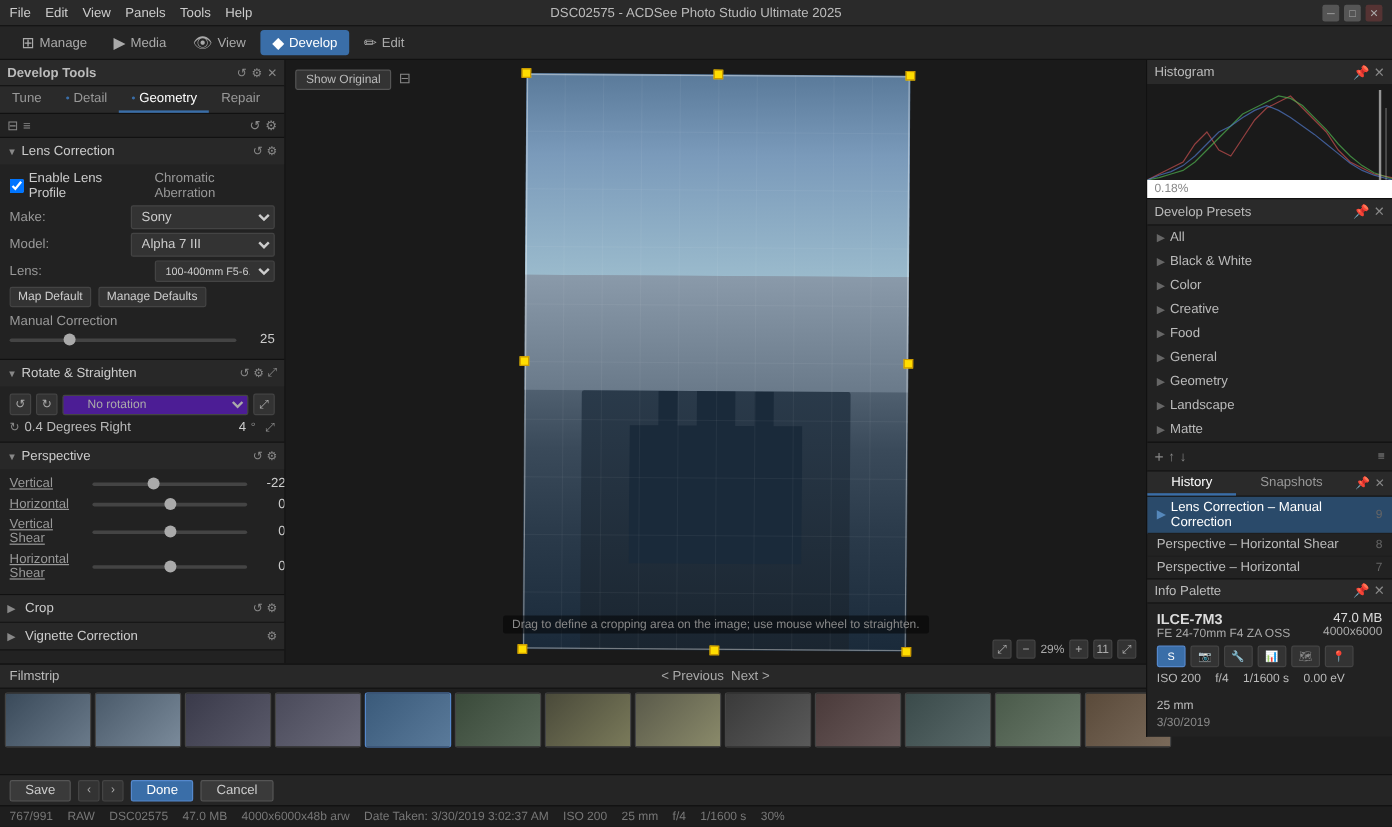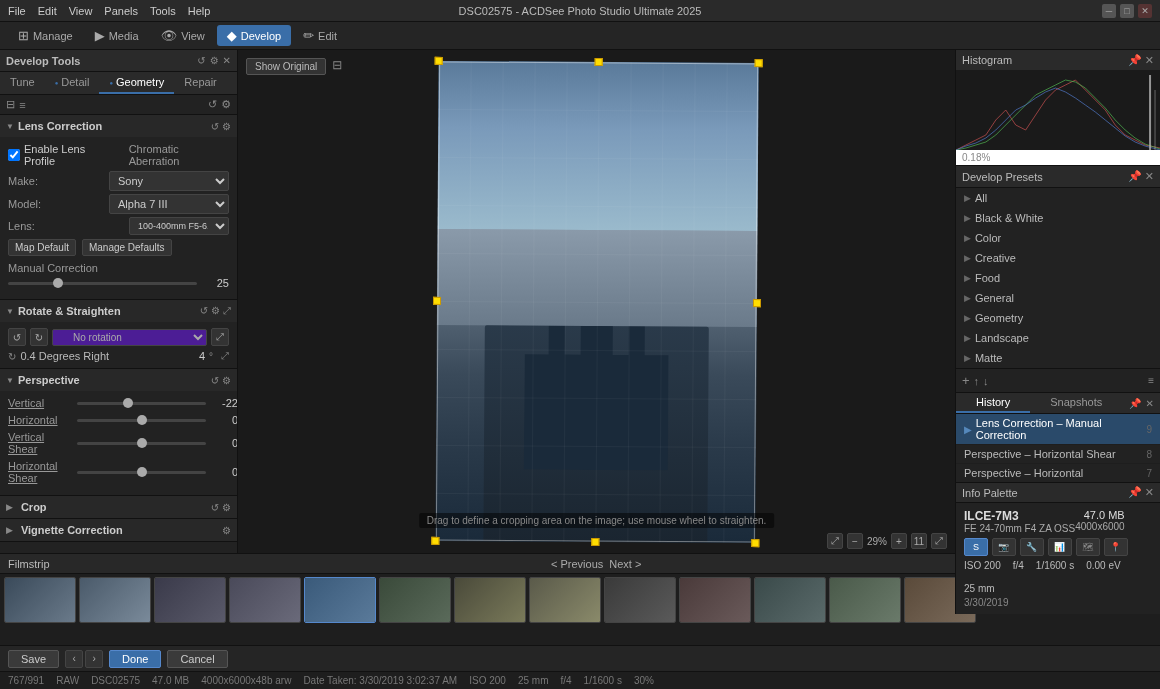--- a/index.html
+++ b/index.html
@@ -154,21 +154,21 @@
     .section-header {
       display: flex;
       align-items: center;
       justify-content: space-between;
       padding: 4px 6px;
       background: #282828;
       cursor: pointer;
       min-height: 22px;
     }
     .section-title-row { display: flex; align-items: center; gap: 4px; }
-    .section-title { font-size: 11px; color: #ccc; font-weight: bold; }
+    .section-title { font-size: 11px; color: #ccc; font-weight: normal; }
     .section-actions { display: flex; gap: 3px; }
     .section-icon { color: #888; font-size: 10px; cursor: pointer; }
     .collapse-arrow { color: #888; font-size: 8px; }
 
     .section-content { padding: 6px 8px; }
 
     
     .checkbox-row {
       display: flex; align-items: center; gap: 4px;
       margin-bottom: 4px;
@@ -949,21 +949,21 @@
 
   <div style="position:absolute; right:0; bottom:75px; width:205px; background:#222; border-left:1px solid #111; border-top:1px solid #111;">
     <div class="info-palette-header">
       <span>Info Palette</span>
       <div style="display:flex;gap:3px;">
         <span style="color:#888;cursor:pointer;">📌</span>
         <span style="color:#888;cursor:pointer;">✕</span>
       </div>
     </div>
     <div class="info-content">
-      <div style="display:flex; align-items:flex-start; margin-bottom:4px;">
+      <div style="display:flex; justify-content:space-between; align-items:flex-start; margin-bottom:4px;">
         <div>
           <div style="color:#ddd; font-size:12px; font-weight:bold;">ILCE-7M3</div>
           <div style="color:#aaa; font-size:10px;">FE 24-70mm F4 ZA OSS</div>
         </div>
         <div style="text-align:right;">
           <div style="color:#ddd; font-size:11px;">47.0 MB</div>
           <div style="color:#aaa; font-size:10px;">4000x6000</div>
         </div>
       </div>
       <div class="info-camera-icons">

